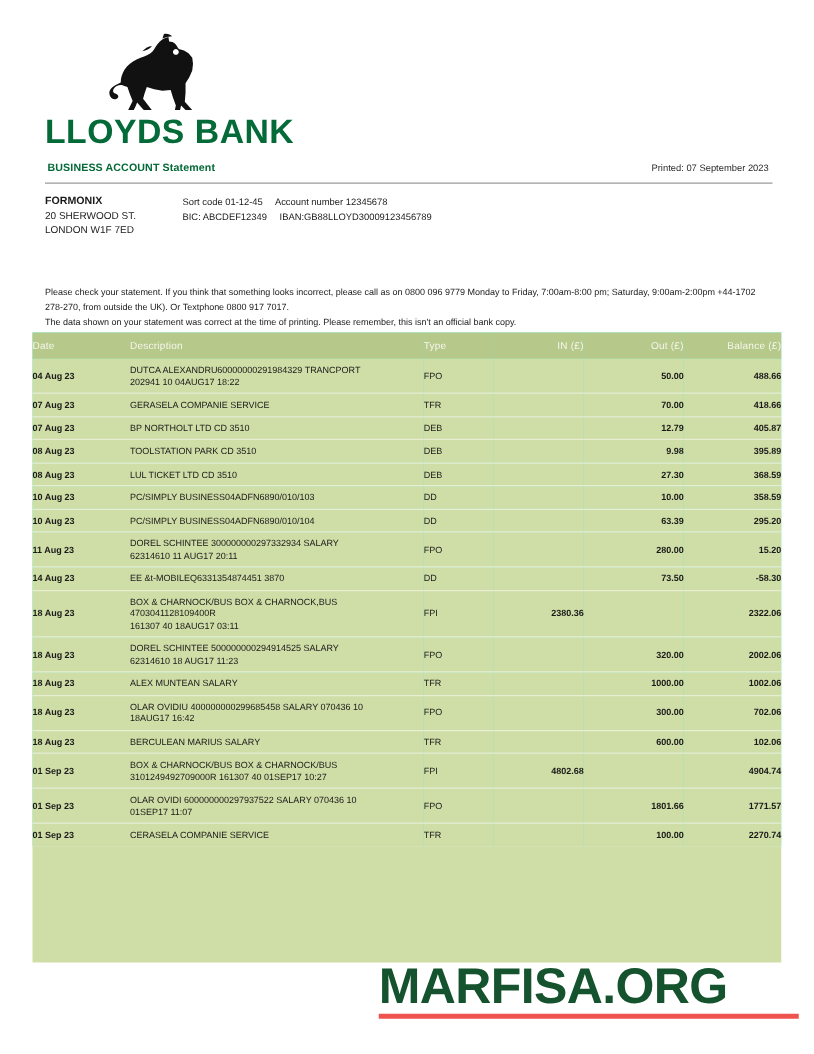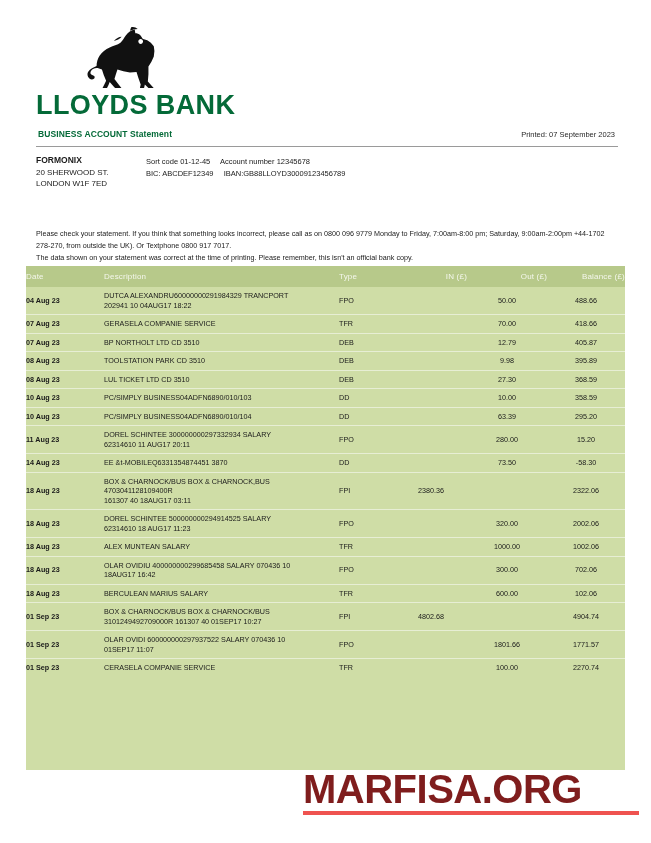--- a/index.html
+++ b/index.html
@@ -159,21 +159,22 @@
     font-size: 7.4px;
     padding-left: 8px;
     white-space: nowrap;
   }
   th.c-date { padding-left: 8px; }
   td.c-desc { padding-left: 10px; padding-right: 6px; }
   th.c-desc { padding-left: 10px; }
   td.c-type { padding-left: 4px; }
   th.c-type { padding-left: 4px; }
   td.c-in, td.c-out, td.c-bal {
-    text-align: center;
+    text-align: right;
+    font-weight: bold;
   }
   td.c-in { padding-right: 22px; }
   th.c-in { padding-right: 22px; }
   td.c-out { padding-right: 28px; }
   th.c-out { padding-right: 28px; }
   td.c-bal { padding-right: 10px; }
   th.c-bal { padding-right: 10px; }
 
   .desc-l2 {
     display: block;
@@ -190,21 +191,21 @@
   
   .watermark {
     position: absolute;
     left: 303px;
     top: 768px;
     width: 340px;
   }
   .watermark .wm-text {
     font-size: 40px;
     font-weight: bold;
-    color: #7f1d1d;
+    color: #14532d;
     letter-spacing: -0.5px;
     line-height: 42px;
     white-space: nowrap;
   }
   .watermark .wm-bar {
     height: 4px;
     background: #ef5350;
     margin-top: 1px;
     width: 336px;
   }

